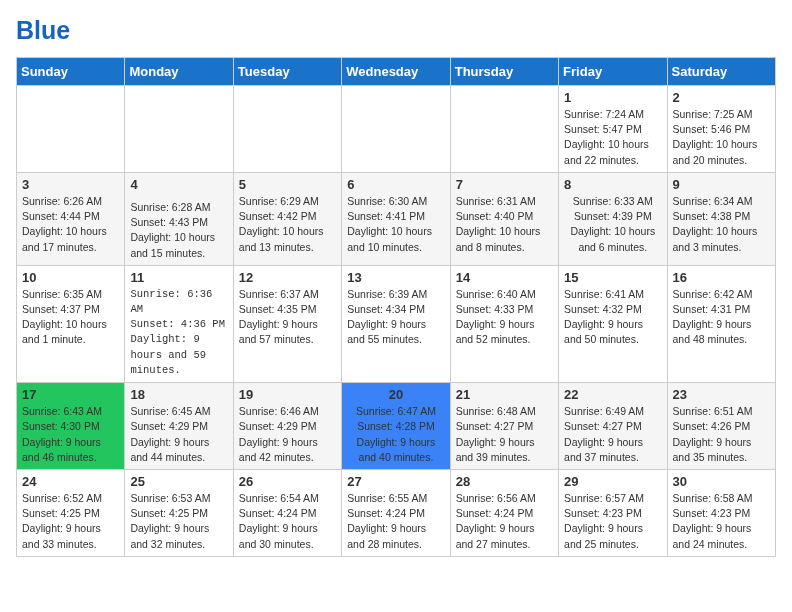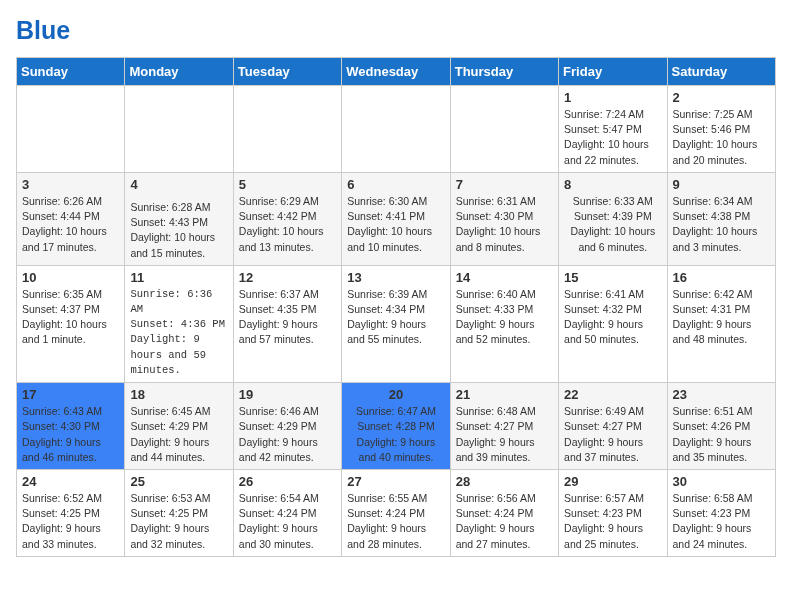--- a/index.html
+++ b/index.html
@@ -155,21 +155,21 @@
         </td>
         <td style="background: rgb(245, 245, 245);">
           <div class="day-num">6</div>
           <div class="day-info" style="white-space: pre-line;">Sunrise: 6:30 AM
 Sunset: 4:41 PM
 Daylight: 10 hours and 10 minutes.</div>
         </td>
         <td style="background: rgb(245, 245, 245);">
           <div class="day-num">7</div>
           <div class="day-info" style="white-space: pre-line;">Sunrise: 6:31 AM
-Sunset: 4:30 PM
+Sunset: 4:40 PM
 Daylight: 10 hours and 8 minutes.</div>
         </td>
         <td style="background: rgb(245, 245, 245);">
           <div class="day-num">8</div>
           <div class="day-info" style="white-space: pre-line; text-align: center;">Sunrise: 6:33 AM
 Sunset: 4:39 PM
 Daylight: 10 hours and 6 minutes.</div>
         </td>
         <td style="background: rgb(245, 245, 245);">
           <div class="day-num">9</div>
@@ -216,21 +216,21 @@
 Daylight: 9 hours and 50 minutes.</div>
         </td>
         <td>
           <div class="day-num">16</div>
           <div class="day-info" style="white-space: pre-line;">Sunrise: 6:42 AM
 Sunset: 4:31 PM
 Daylight: 9 hours and 48 minutes.</div>
         </td>
       </tr>
       <tr>
-        <td style="background: #3b82f6;">
+        <td style="background: #22c55e;">
           <div class="day-num">17</div>
           <div class="day-info" style="white-space: pre-line;">Sunrise: 6:43 AM
 Sunset: 4:30 PM
 Daylight: 9 hours and 46 minutes.</div>
         </td>
         <td style="background: rgb(245, 245, 245);">
           <div class="day-num">18</div>
           <div class="day-info" style="white-space: pre-line;">Sunrise: 6:45 AM
 Sunset: 4:29 PM
 Daylight: 9 hours and 44 minutes.</div>

